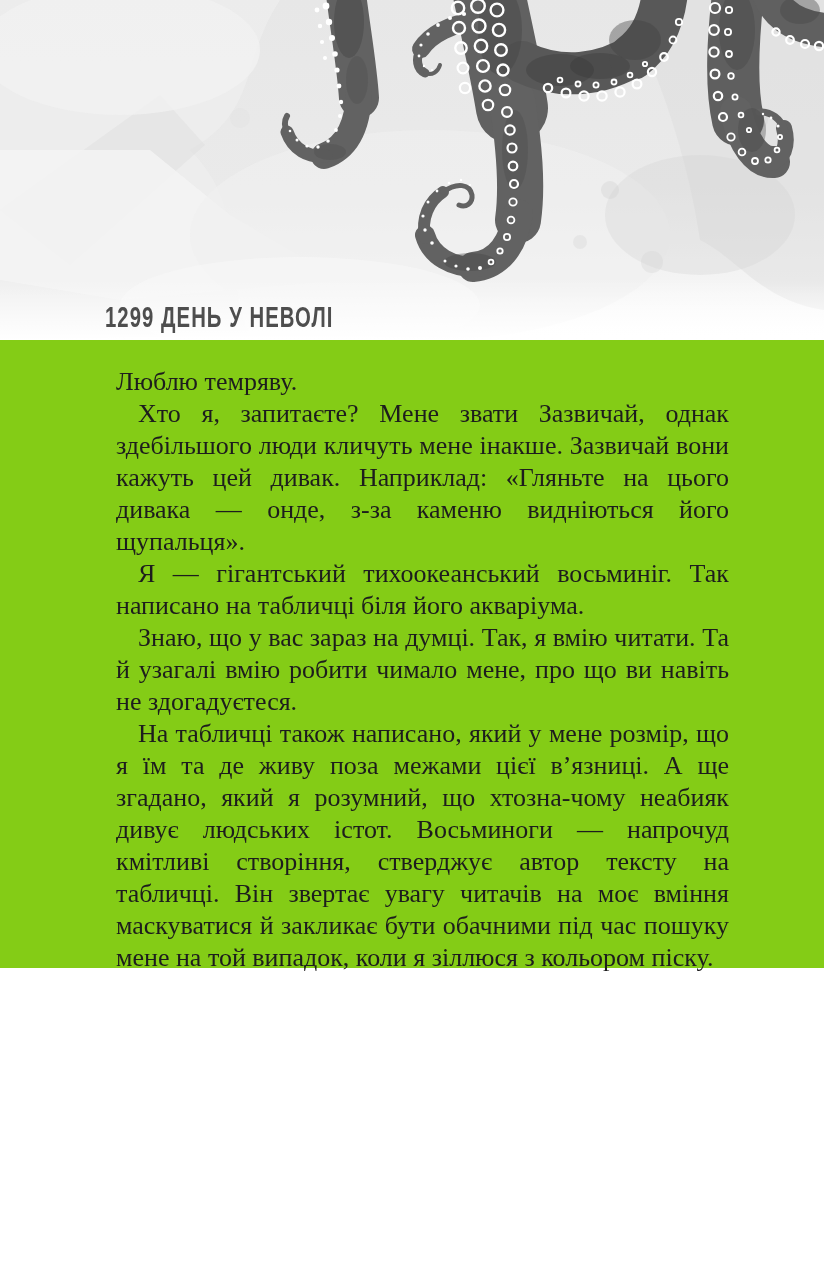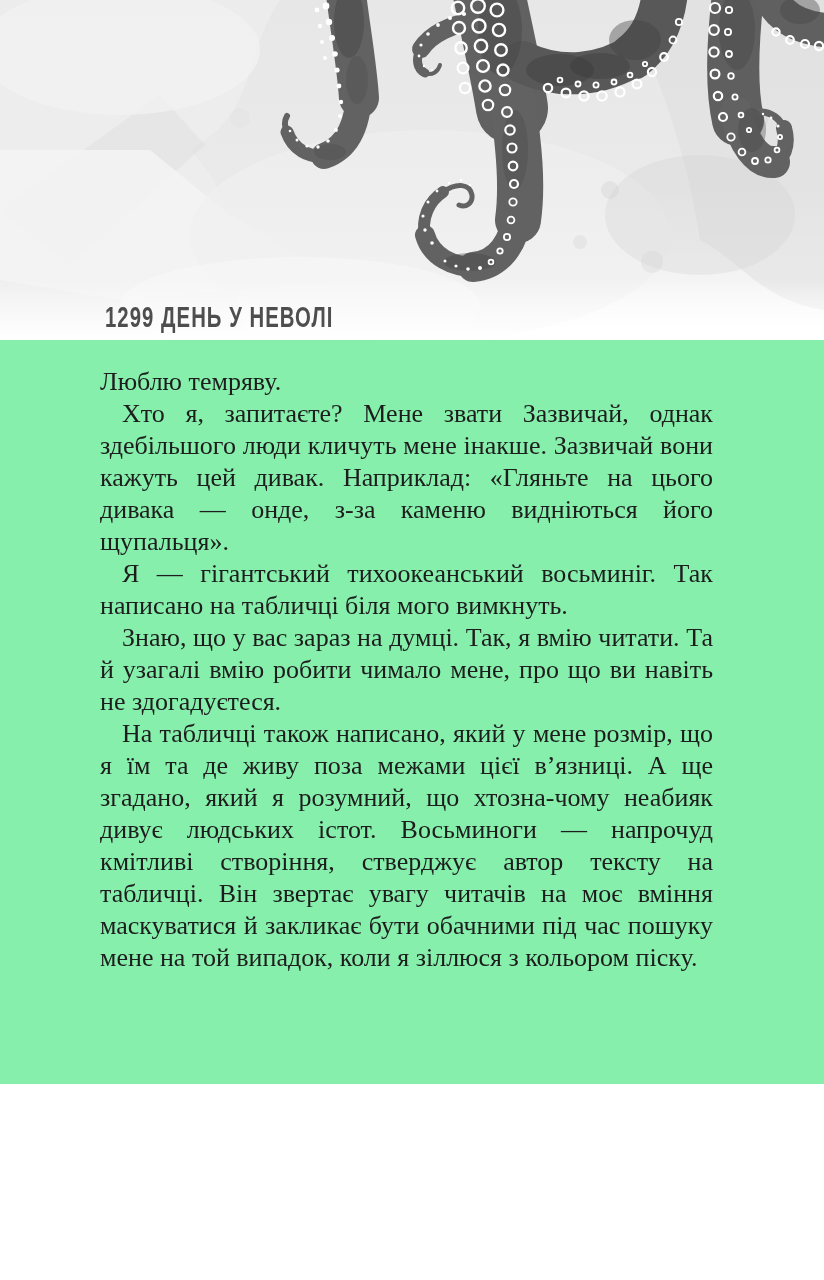--- a/index.html
+++ b/index.html
@@ -1,30 +1,30 @@
 <!DOCTYPE html>
 <html><head>
 <meta charset="utf-8">
 <style>
   html,body{margin:0;padding:0;}
   body{
     width:824px;height:1280px;overflow:hidden;background:#ffffff;
     font-family:"Liberation Serif","DejaVu Serif",serif;
   }
-  .page{position:relative;width:824px;height:1084px;background:#86efac;}
+  .page{position:relative;width:824px;height:968px;background:#84cc16;}
   .illus{position:absolute;top:0;left:0;display:block;}
   .chapter-heading{
     position:absolute;left:105px;top:303px;margin:0;
     font-family:"Liberation Sans","DejaVu Sans",sans-serif;
     font-weight:700;font-size:29px;line-height:1;color:#4e4e4e;
     letter-spacing:1.5px;white-space:nowrap;
     transform:scaleX(0.70);transform-origin:left center;
   }
   .body-text{
-    position:absolute;left:100px;top:366px;width:613px;
+    position:absolute;left:116px;top:366px;width:613px;
     font-size:26px;line-height:32px;color:#1d1d1d;
     text-align:justify;text-justify:inter-word;
   }
   .body-text p{margin:0;}
   .body-text p.indent{text-indent:22px;}
   .it{}
 </style>
 </head>
 <body>
 
@@ -226,18 +226,18 @@
     </g>
 
     <rect x="0" y="280" width="824" height="60" fill="url(#fade)"></rect>
   </svg>
 
   <h1 class="chapter-heading">1299 ДЕНЬ У НЕВОЛІ</h1>
 
   <div class="body-text">
       <p class=""><span>Люблю темряву.</span></p>
       <p class="indent"><span>Хто я, запитаєте? Мене звати Зазвичай, однак здебільшого люди кличуть мене інакше. Зазвичай вони кажуть </span><span class="it">цей дивак</span><span>. Наприклад: «Гляньте на цього дивака — онде, з-за каменю видніються його щупальця».</span></p>
-      <p class="indent"><span>Я — гігантський тихоокеанський восьминіг. Так написано на табличці біля мого вимкнуть.</span></p>
+      <p class="indent"><span>Я — гігантський тихоокеанський восьминіг. Так написано на табличці біля його акваріума.</span></p>
       <p class="indent"><span>Знаю, що у вас зараз на думці. Так, я вмію читати. Та й узагалі вмію робити чимало мене, про що ви навіть не здогадуєтеся.</span></p>
       <p class="indent"><span>На табличці також написано, який у мене розмір, що я їм та де живу поза межами цієї в’язниці. А ще згадано, який я розумний, що хтозна-чому неабияк дивує людських істот. </span><span class="it">Восьминоги — напрочуд кмітливі створіння</span><span>, стверджує автор тексту на табличці. Він звертає увагу читачів на моє вміння маскуватися й закликає бути обачними під час пошуку мене на той випадок, коли я зіллюся з кольором піску.</span></p>
     </div>
 
 </div>
 
 </body></html>

